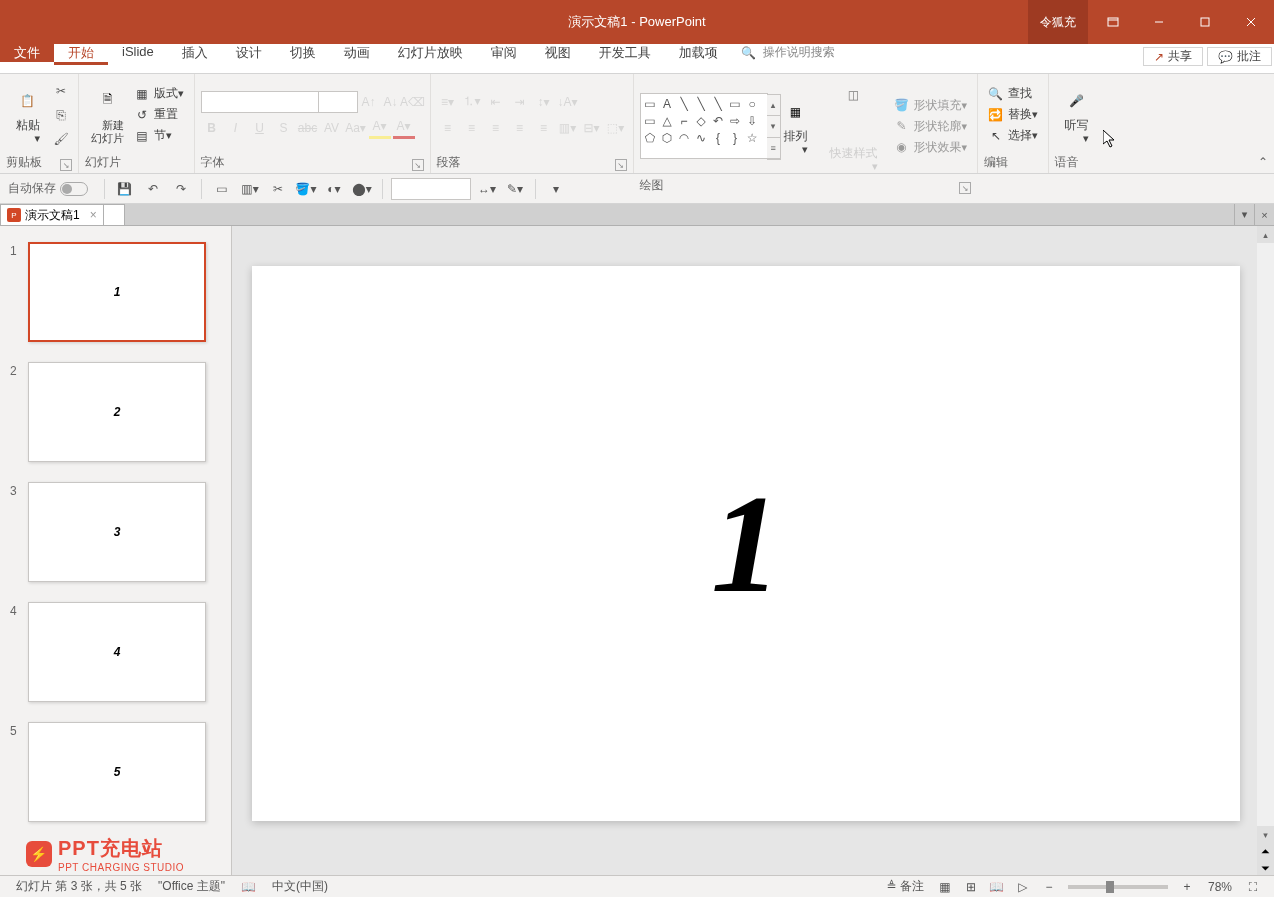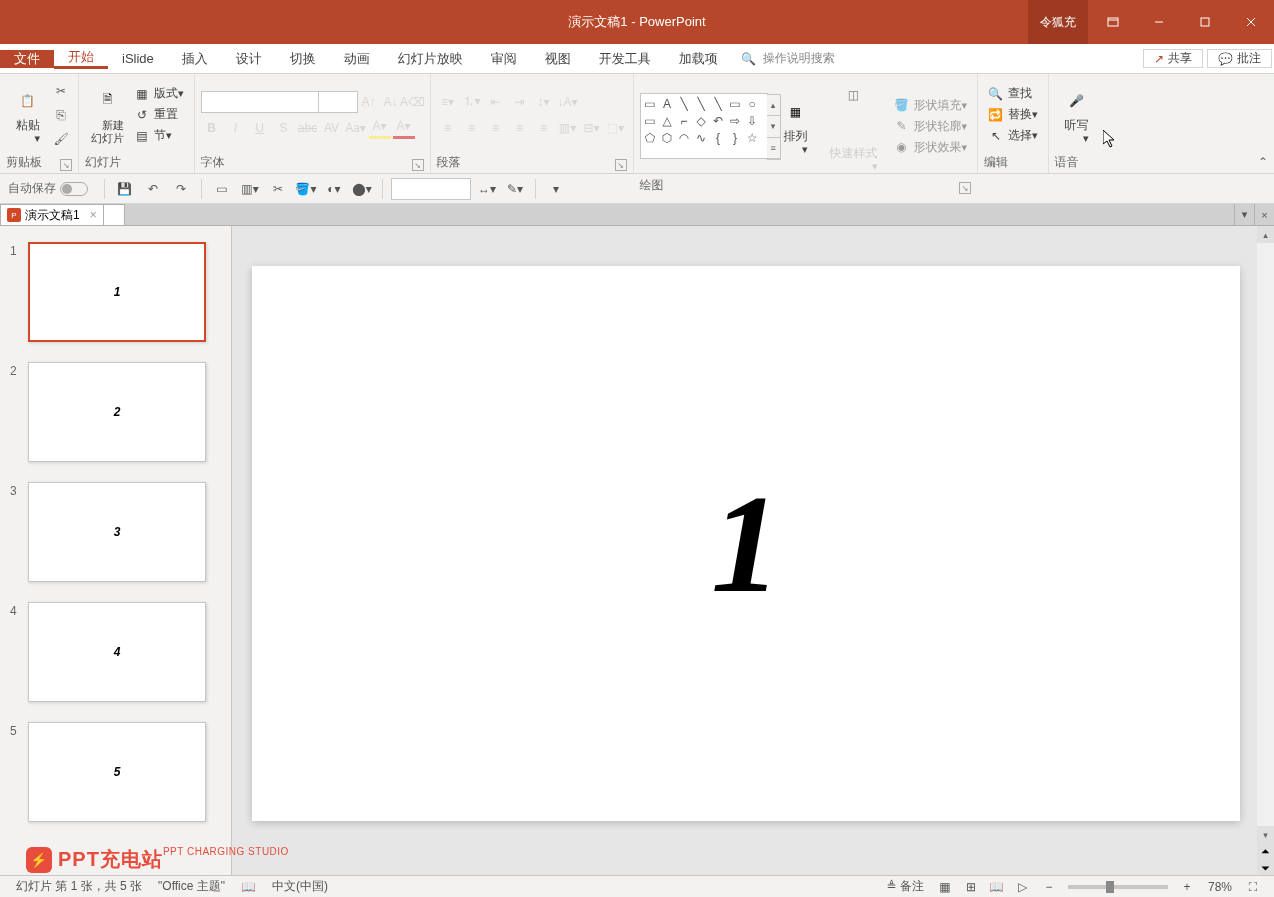--- a/index.html
+++ b/index.html
@@ -7,21 +7,21 @@
 
 
 .titlebar { height: 44px; background: #b7472a; display: flex; align-items: center; color: #fff; position: relative; }
 .titlebar .center { position: absolute; left: 50%; transform: translateX(-50%); font-size: 13px; }
 .titlebar .right { position: absolute; right: 0; display: flex; align-items: flex-end; height: 100%; }
 .titlebar .user { background: #9e3a22; padding: 0 12px; height: 100%; display: flex; align-items: center; font-size: 12px; margin-right: 2px; }
 .titlebar .winbtn { width: 46px; height: 100%; display: flex; align-items: center; justify-content: center; color: #fff; }
 .titlebar .winbtn svg { width: 12px; height: 12px; }
 
 
-.menubar { height: 30px; background: #fff; border-bottom: 1px solid #d4d4d4; display: flex; align-items: center; }
+.menubar { height: 30px; background: #fff; border-bottom: 1px solid #d4d4d4; display: flex; align-items: flex-start; }
 .menutab { padding: 0 14px; display: flex; align-items: center; font-size: 13px; color: #444; cursor: pointer; }
 .menutab.file { background: #b7472a; color: #fff; }
 .menutab.active { color: #b7472a; border-bottom: 3px solid #b7472a; }
 .menubar .spacer { flex: 1; }
 .menubar .rightbtn { padding: 0 10px; display: flex; align-items: center; font-size: 13px; color: #444; border: 1px solid #d4d4d4; margin: 3px 2px; }
 .menubar .tell { display: flex; align-items: center; padding: 0 10px; color: #888; font-size: 13px; }
 
 
 .ribbon { height: 100px; background: #f3f2f1; border-bottom: 1px solid #d4d4d4; display: flex; position: relative; }
 .rgroup { border-right: 1px solid #e1dfdd; display: flex; flex-direction: column; padding: 3px 6px 0 6px; }
@@ -80,21 +80,21 @@
 .canvas .bignum { font-family: Georgia, serif; font-style: italic; font-weight: bold; font-size: 140px; }
 .vscroll { position: absolute; right: 0; top: 0; width: 17px; height: 100%; background: #f0f0f0; }
 .vscroll .up, .vscroll .down { height: 17px; background: #e0e0e0; display: flex; align-items: center; justify-content: center; font-size: 9px; color: #666; }
 .vscroll .down { position: absolute; bottom: 34px; width: 100%; }
 .vscroll .down2 { position: absolute; bottom: 17px; width: 100%; height: 17px; background: #e0e0e0; display: flex; align-items: center; justify-content: center; font-size: 11px; }
 .vscroll .down3 { position: absolute; bottom: 0; width: 100%; height: 17px; background: #e0e0e0; display: flex; align-items: center; justify-content: center; font-size: 11px; }
 
 
 .watermark { position: absolute; left: 26px; bottom: 24px; display: flex; align-items: center; gap: 6px; }
 .watermark .logo { width: 26px; height: 26px; background: #e74c3c; border-radius: 6px; display: flex; align-items: center; justify-content: center; color: #fff; font-size: 14px; }
-.watermark .text { display: flex; flex-direction: row; }
+.watermark .text { display: flex; flex-direction: column; }
 .watermark .text .t1 { color: #e74c3c; font-size: 20px; font-weight: bold; letter-spacing: 1px; }
 .watermark .text .t2 { color: #e74c3c; font-size: 10px; letter-spacing: 0.5px; }
 
 
 .statusbar { position: absolute; bottom: 0; left: 0; right: 0; height: 22px; background: #f3f2f1; border-top: 1px solid #c8c6c4; display: flex; align-items: center; padding: 0 8px; font-size: 12px; color: #555; }
 .statusbar .sitem { padding: 0 8px; }
 .statusbar .spacer { flex: 1; }
 .statusbar .sbtn { width: 26px; height: 100%; display: flex; align-items: center; justify-content: center; cursor: pointer; }
 .statusbar .zoomslider { width: 100px; height: 4px; background: #c8c6c4; position: relative; margin: 0 6px; }
 .statusbar .zoomslider .handle { position: absolute; left: 38px; top: -4px; width: 8px; height: 12px; background: #888; }
@@ -432,21 +432,21 @@
 
 <div class="watermark">
   <div class="logo">⚡</div>
   <div class="text">
     <div class="t1">PPT充电站</div>
     <div class="t2">PPT CHARGING STUDIO</div>
   </div>
 </div>
 
 <div class="statusbar">
-  <div class="sitem">幻灯片 第 1 张，共 5 张</div>
+  <div class="sitem">幻灯片 第 3 张，共 5 张</div>
   <div class="sitem">"Office 主题"</div>
   <div class="sitem">📖</div>
   <div class="sitem">中文(中国)</div>
   <div class="spacer"></div>
   <div class="sitem">≜ <span>备注</span></div>
   <div class="sbtn">▦</div>
   <div class="sbtn">⊞</div>
   <div class="sbtn">📖</div>
   <div class="sbtn">▷</div>
   <div class="sbtn">−</div>

